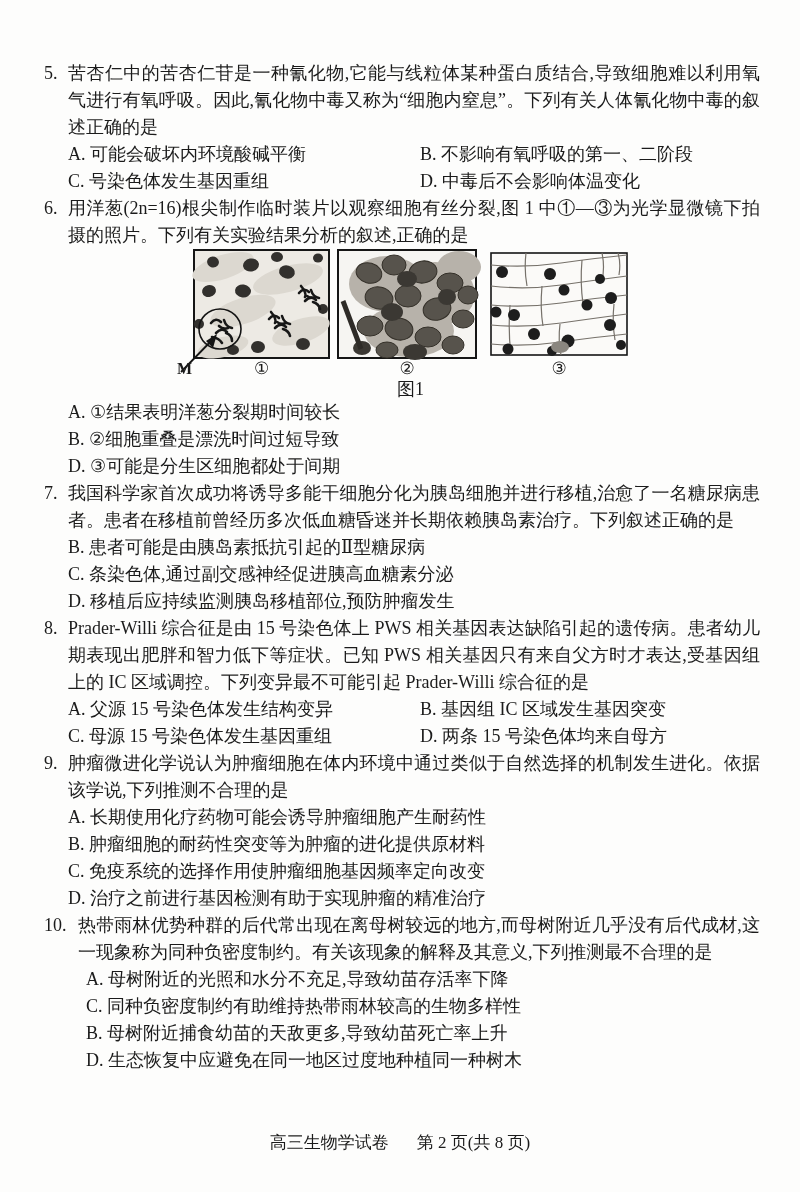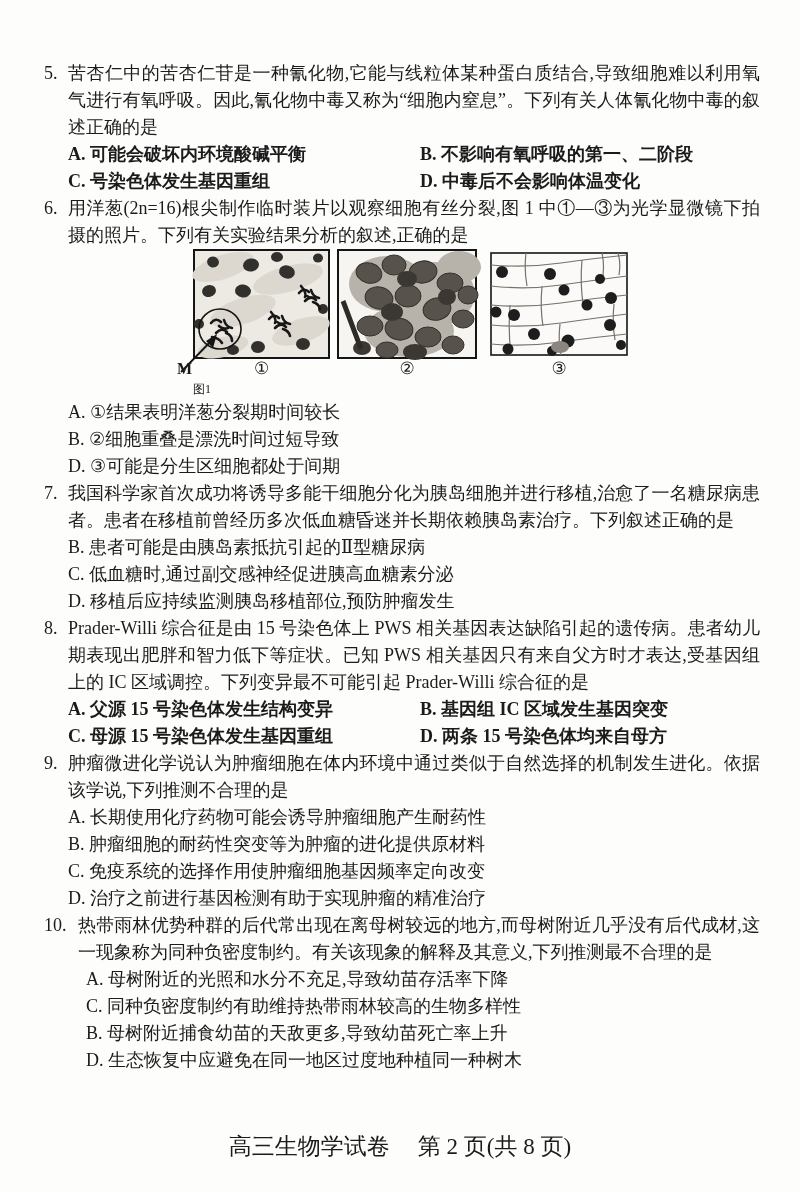--- a/index.html
+++ b/index.html
@@ -11,41 +11,41 @@
   }
   .page { position:relative; width:800px; height:1192px; overflow:hidden; background:#fdfdfc; }
   .content { padding:60px 40px 0 44px; font-size:18px; line-height:27px; }
 
   .question { position:relative; padding-left:24px; text-align:justify; }
   .question .qnum { position:absolute; left:0; top:0; }
   .question.q10 { padding-left:34px; }
   .qstem { display:block; }
 
   .opts-list .opt { white-space:nowrap; }
-  .opts-grid { display:grid; grid-template-columns:352px auto;font-weight:bold; }
+  .opts-grid { display:grid; grid-template-columns:352px auto; }
   .opts-grid .opt { white-space:nowrap; }
   .q10 .opt { padding-left:8px; }
 
   .figure { width:435px; margin-left:125px; }
   .panels { display:flex; align-items:flex-start; }
   .panel { flex:0 0 auto; }
   .panel.p2 { margin-left:7px; }
   .panel.p3 { margin-left:13px; margin-top:3px; }
   .figure svg { display:block; overflow:visible; }
 
   .fig-labels { position:relative; display:flex; height:20px; font-size:17px; line-height:20px; }
   .fig-labels .plabel { text-align:center; }
   .fig-labels .pl1 { width:137px; }
   .fig-labels .pl2 { width:140px; margin-left:7px; }
   .fig-labels .pl3 { width:138px; margin-left:13px; }
   .m-label { position:absolute; left:-16px; top:0; font-size:16px; font-weight:bold; }
-  .fig-caption { height:20px; text-align:left; font-size:12px; line-height:20px; }
+  .fig-caption { height:20px; text-align:center; font-size:18px; line-height:20px; }
 
   .footer { position:absolute; top:1131px; left:0; width:100%;
-            display:flex; justify-content:center; gap:28px; font-size:23px; }
+            display:flex; justify-content:center; gap:28px; font-size:17px; }
 </style>
 </head>
 <body>
 
 <div class="page">
   <div class="content">
 
     <section class="question">
       <span class="qnum">5.</span>
       <span class="qstem">苦杏仁中的苦杏仁苷是一种氰化物,它能与线粒体某种蛋白质结合,导致细胞难以利用氧气进行有氧呼吸。因此,氰化物中毒又称为“细胞内窒息”。下列有关人体氰化物中毒的叙述正确的是</span>
@@ -212,21 +212,21 @@
         <div class="opt">B. ②细胞重叠是漂洗时间过短导致</div>
         <div class="opt">D. ③可能是分生区细胞都处于间期</div>
       </div>
     </section>
 
     <section class="question">
       <span class="qnum">7.</span>
       <span class="qstem">我国科学家首次成功将诱导多能干细胞分化为胰岛细胞并进行移植,治愈了一名糖尿病患者。患者在移植前曾经历多次低血糖昏迷并长期依赖胰岛素治疗。下列叙述正确的是</span>
       <div class="opts-list">
         <div class="opt">B. 患者可能是由胰岛素抵抗引起的Ⅱ型糖尿病</div>
-        <div class="opt">C. 低血糖时,通过副交感神经促进胰高血糖素分泌</div>
+        <div class="opt">C. 条染色体,通过副交感神经促进胰高血糖素分泌</div>
         <div class="opt">D. 移植后应持续监测胰岛移植部位,预防肿瘤发生</div>
       </div>
     </section>
 
     <section class="question">
       <span class="qnum">8.</span>
       <span class="qstem">Prader-Willi 综合征是由 15 号染色体上 PWS 相关基因表达缺陷引起的遗传病。患者幼儿期表现出肥胖和智力低下等症状。已知 PWS 相关基因只有来自父方时才表达,受基因组上的 IC 区域调控。下列变异最不可能引起 Prader-Willi 综合征的是</span>
       <div class="opts-grid">
         <div class="opt">A. 父源 15 号染色体发生结构变异</div>
         <div class="opt">B. 基因组 IC 区域发生基因突变</div>

